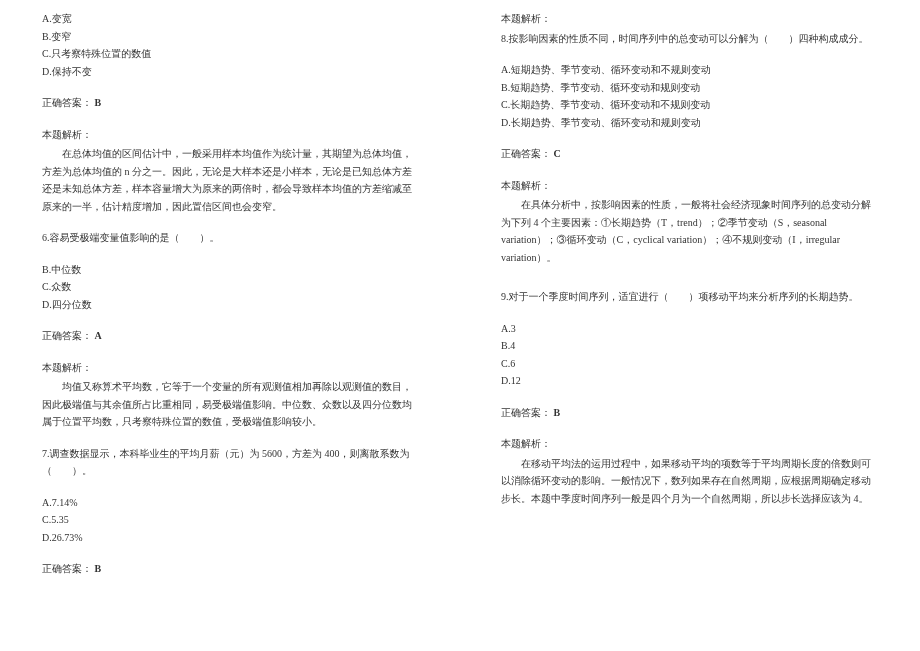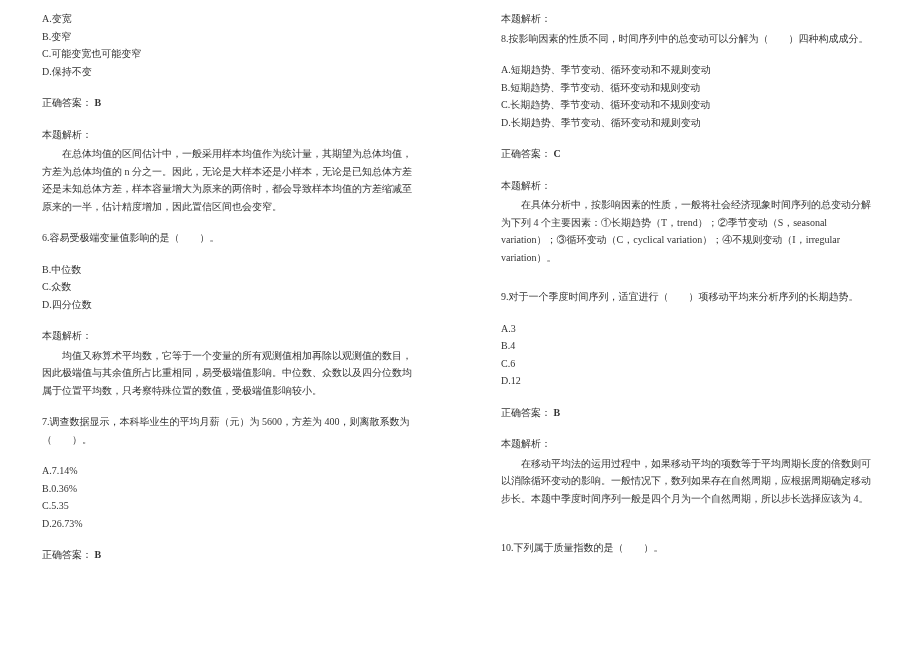--- a/index.html
+++ b/index.html
@@ -37,43 +37,46 @@
 </head>
 <body>
 
 <div class="page">
 
   <div class="col">
 
     <div class="blk">
       <div class="opt">A.变宽</div>
       <div class="opt">B.变窄</div>
-      <div class="opt">C.可能变宽也可能变窄</div>
+      <div class="opt">C.只考察特殊位置的数值</div>
       <div class="opt">D.保持不变</div>
     </div>
     <div class="ans">
       <span>正确答案：</span>
       <span class="bold-ans">B</span>
     </div>
     <div class="exp-label">本题解析：</div>
     <div class="exp-body blk">在总体均值的区间估计中，一般采用样本均值作为统计量，其期望为总体均值，方差为总体均值的 n 分之一。因此，无论是大样本还是小样本，无论是已知总体方差还是未知总体方差，样本容量增大为原来的两倍时，都会导致样本均值的方差缩减至原来的一半，估计精度增加，因此置信区间也会变窄。</div>
 
     <div class="qtitle">6.容易受极端变量值影响的是（　　）。</div>
     <div class="blk">
       <div class="opt">B.中位数</div>
       <div class="opt">C.众数</div>
       <div class="opt">D.四分位数</div>
     </div>
+    <div class="ans">
+      <span>正确答案：</span>
+      <span class="bold-ans">A</span>
+    </div>
     <div class="exp-label">本题解析：</div>
     <div class="exp-body blk">均值又称算术平均数，它等于一个变量的所有观测值相加再除以观测值的数目，因此极端值与其余值所占比重相同，易受极端值影响。中位数、众数以及四分位数均属于位置平均数，只考察特殊位置的数值，受极端值影响较小。</div>
 
     <div class="qtitle">7.调查数据显示，本科毕业生的平均月薪（元）为 5600，方差为 400，则离散系数为（　　）。</div>
     <div class="blk">
       <div class="opt">A.7.14%</div>
-      <div class="opt">B.0.36%</div>
       <div class="opt">C.5.35</div>
       <div class="opt">D.26.73%</div>
     </div>
     <div class="ans">
       <span>正确答案：</span>
       <span class="bold-ans">B</span>
     </div>
   </div>
 
   <div class="col col-right">
@@ -101,15 +104,14 @@
       <div class="opt">C.6</div>
       <div class="opt">D.12</div>
     </div>
     <div class="ans">
       <span>正确答案：</span>
       <span class="bold-ans">B</span>
     </div>
     <div class="exp-label">本题解析：</div>
     <div class="exp-body blk" style="margin-bottom:32px;">在移动平均法的运用过程中，如果移动平均的项数等于平均周期长度的倍数则可以消除循环变动的影响。一般情况下，数列如果存在自然周期，应根据周期确定移动步长。本题中季度时间序列一般是四个月为一个自然周期，所以步长选择应该为 4。</div>
 
-    <div class="qtitle">10.下列属于质量指数的是（　　）。</div>
   </div>
 </div>
 
 </body></html>

